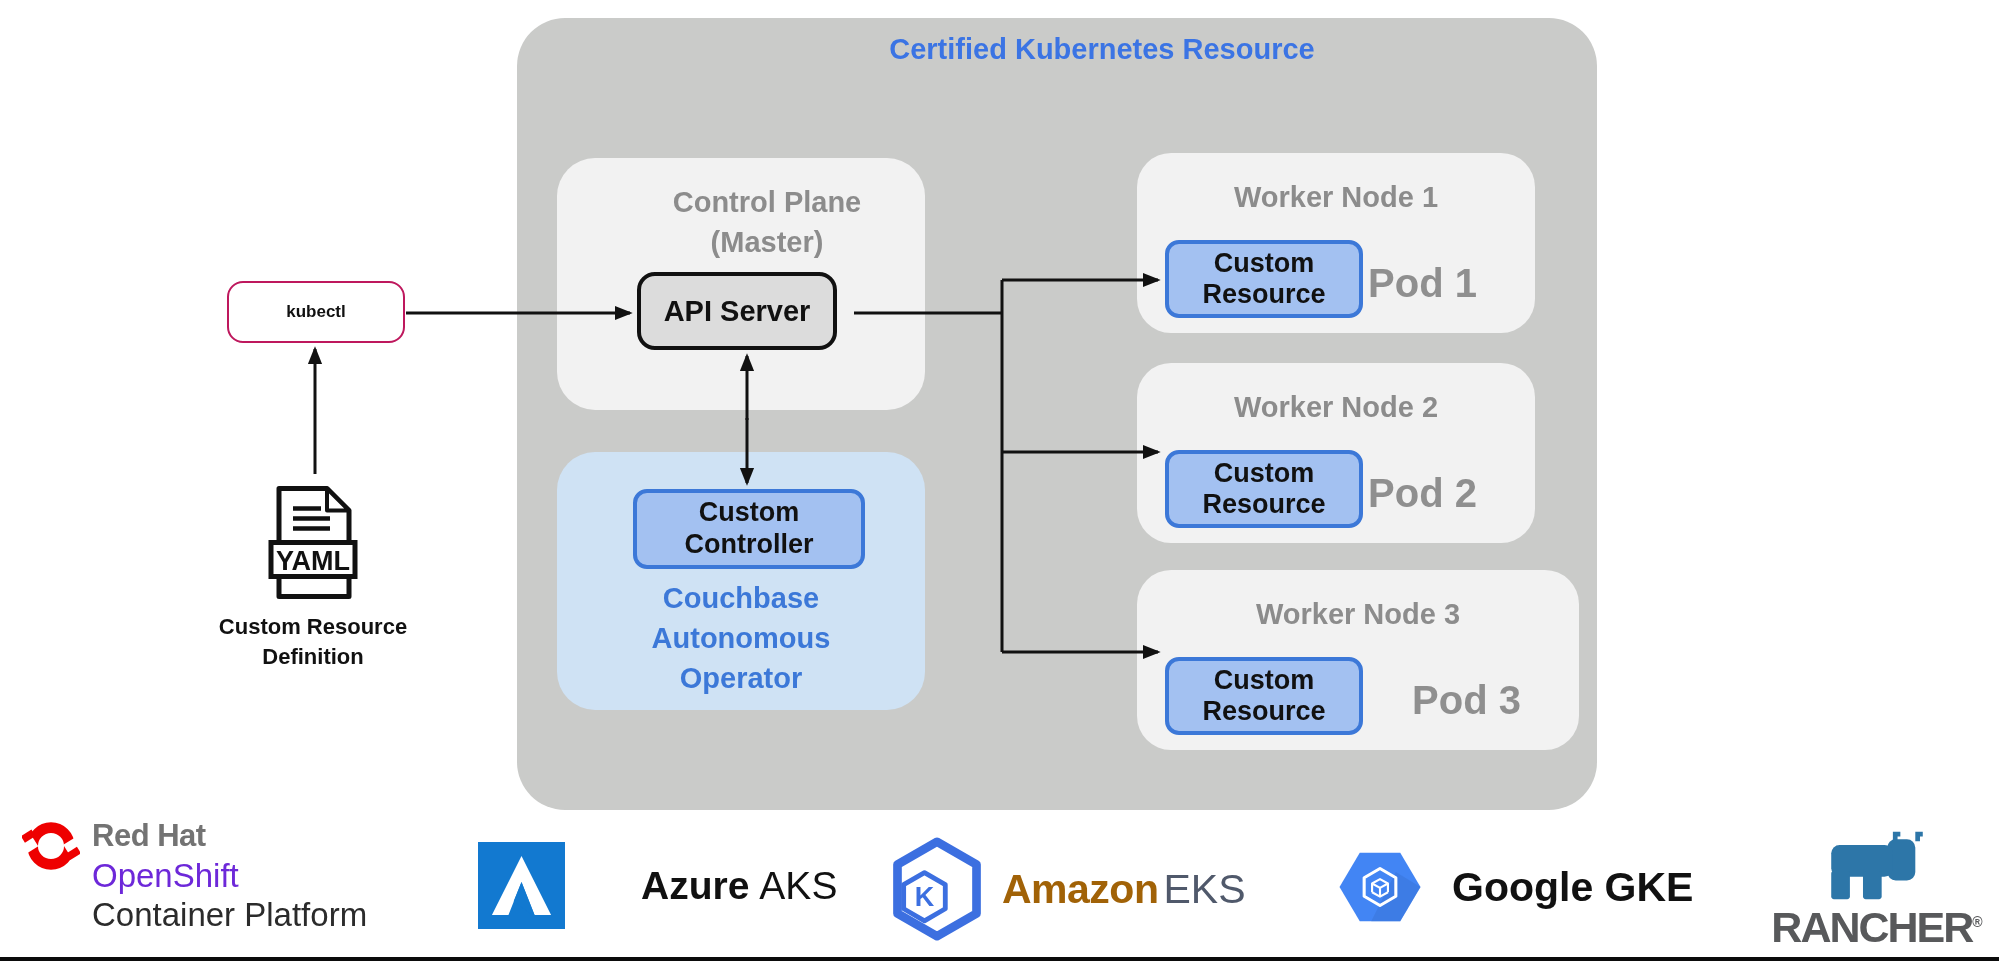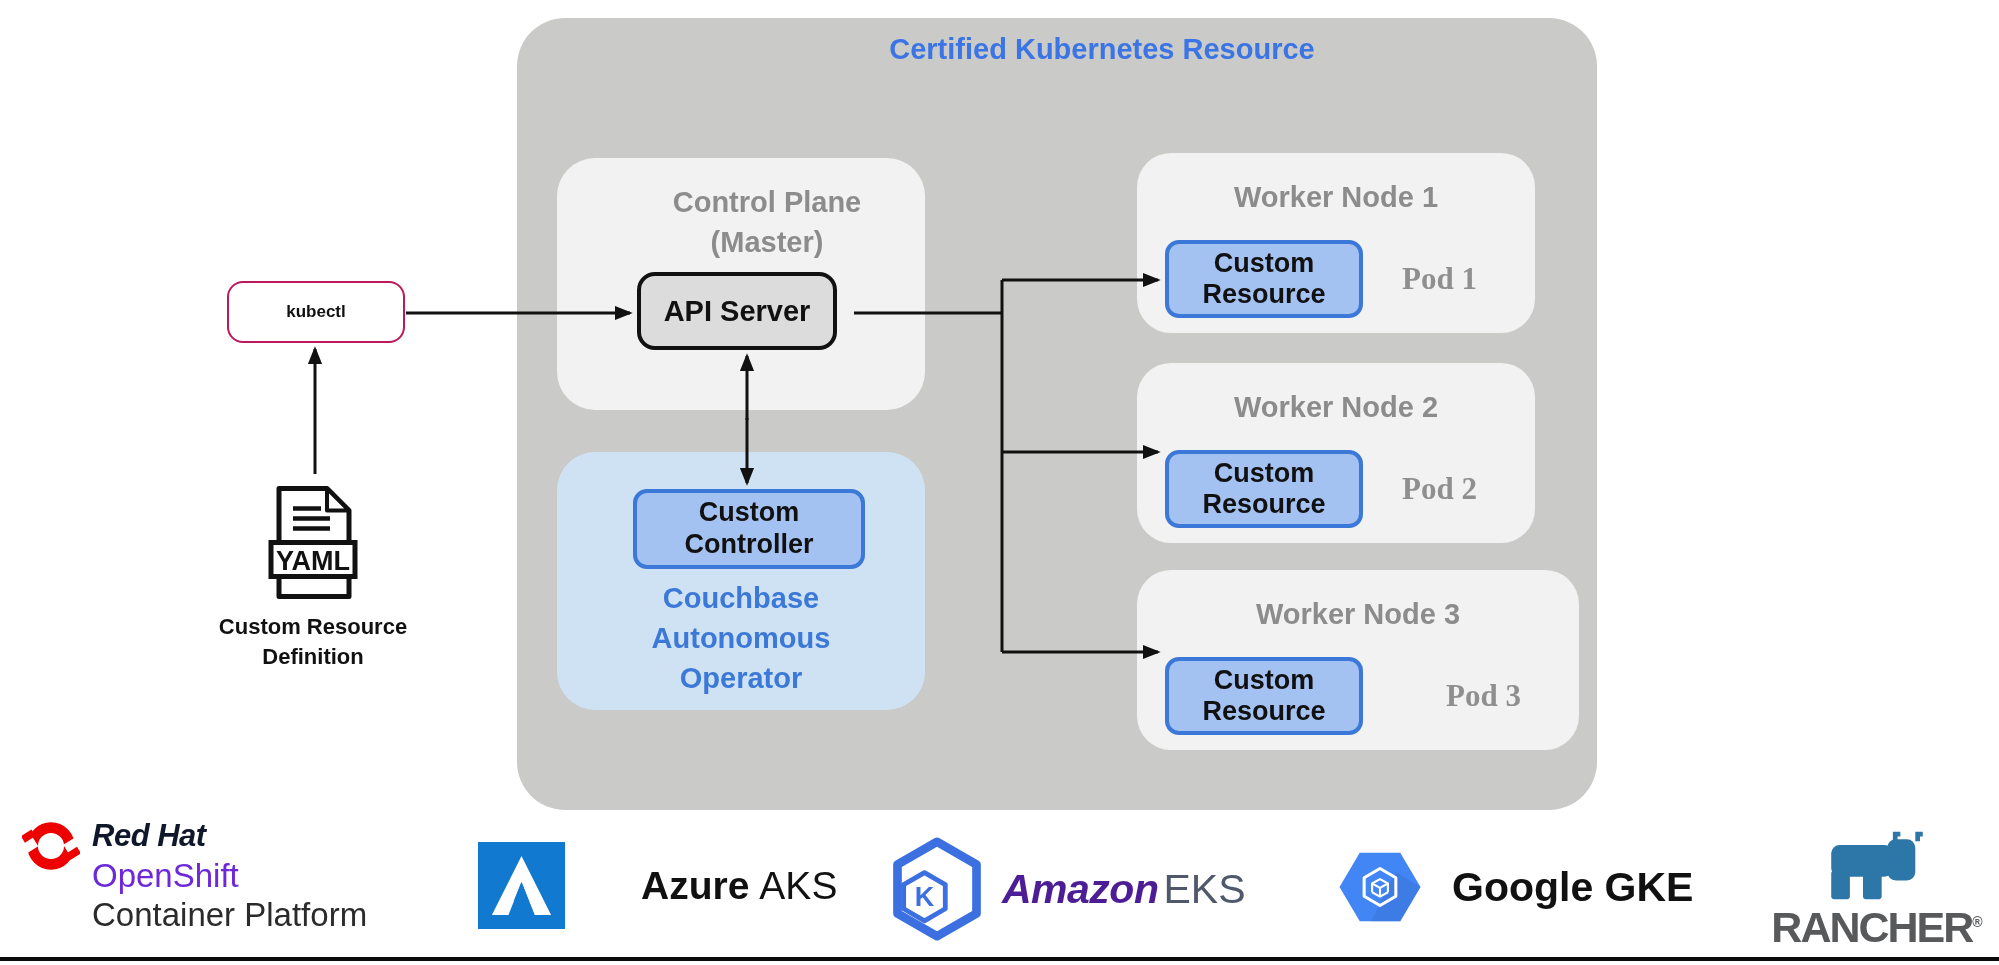--- a/index.html
+++ b/index.html
@@ -48,42 +48,42 @@
   .worker-node { position:absolute; left:1137px; width:398px; height:180px;
     background:#F2F2F2; border-radius:34px; z-index:2; }
   .wn1 { top:153px; } .wn2 { top:363px; } .wn3 { top:570px;padding-left:44px; }
   .wn-title { position:absolute; top:28px; left:0; right:0; text-align:center;
     font-size:29px; font-weight:bold; color:#8C8C8C; }
   .custom-resource { position:absolute; left:28px; top:87px; width:198px; height:78px;
     box-sizing:border-box; background:#A3C1F1; border:4px solid #3C78D8; border-radius:14px;
     display:flex; align-items:center; justify-content:center; text-align:center;
     font-size:27px; font-weight:bold; color:#111; line-height:1.15; }
   .pod-label { position:absolute; right:58px; top:108px;
-    font-size:31px; font-weight:bold; color:#8F8F8F;font-family:Liberation Serif, serif; }
+    font-size:40px; font-weight:bold; color:#8F8F8F; }
 
   
   .arrows { position:absolute; left:0; top:0; width:1999px; height:965px;
     z-index:6; pointer-events:none; }
 
   
   .logo { position:absolute; display:flex; z-index:3; }
   .logo-redhat { left:22px; top:817px; align-items:flex-start; gap:12px; }
   .rh-text { display:flex; flex-direction:column; }
-  .rh-brand   { font-size:31px; font-weight:800; color:#0f172a; line-height:1.25; letter-spacing:-0.5px;font-style:italic; }
+  .rh-brand   { font-size:31px; font-weight:800; color:#737373; line-height:1.25; letter-spacing:-0.5px; }
   .rh-product { font-size:33px; font-weight:400; color:#6d28d9; line-height:1.2; }
   .rh-suffix  { font-size:33px; font-weight:300; color:#2b2b2b; line-height:1.2; }
 
   .logo-azure { left:478px; top:842px; align-items:center; gap:76px; }
   .azure-text { font-size:39px; color:#111; }
   .azure-text .brand { font-weight:bold; }
   .azure-text .product { font-weight:400; margin-left:10px; }
 
   .logo-amazon { left:888px; top:836px; align-items:center; gap:16px; }
   .amazon-text { font-size:41px; }
-  .amazon-text .brand { font-weight:800; color:#4c1d95; letter-spacing:-0.5px;font-style:italic; }
+  .amazon-text .brand { font-weight:800; color:#a16207; letter-spacing:-0.5px; }
   .amazon-text .product { font-weight:300; color:#50596B; margin-left:5px; }
 
   .logo-google { left:1336px; top:846px; align-items:center; gap:28px; }
   .google-text { font-size:41px; font-weight:bold; color:#111; }
 
   .logo-rancher { left:1772px; top:830px; flex-direction:column; align-items:center; width:210px; }
   .rancher-text { font-size:43px; font-weight:800; color:#58595B; letter-spacing:-2px; margin-top:2px; }
   .rancher-text .reg { font-size:14px; vertical-align:super; letter-spacing:0; }
 
   .bottom-rule { position:absolute; left:0; top:957px; width:1999px; height:4px;

